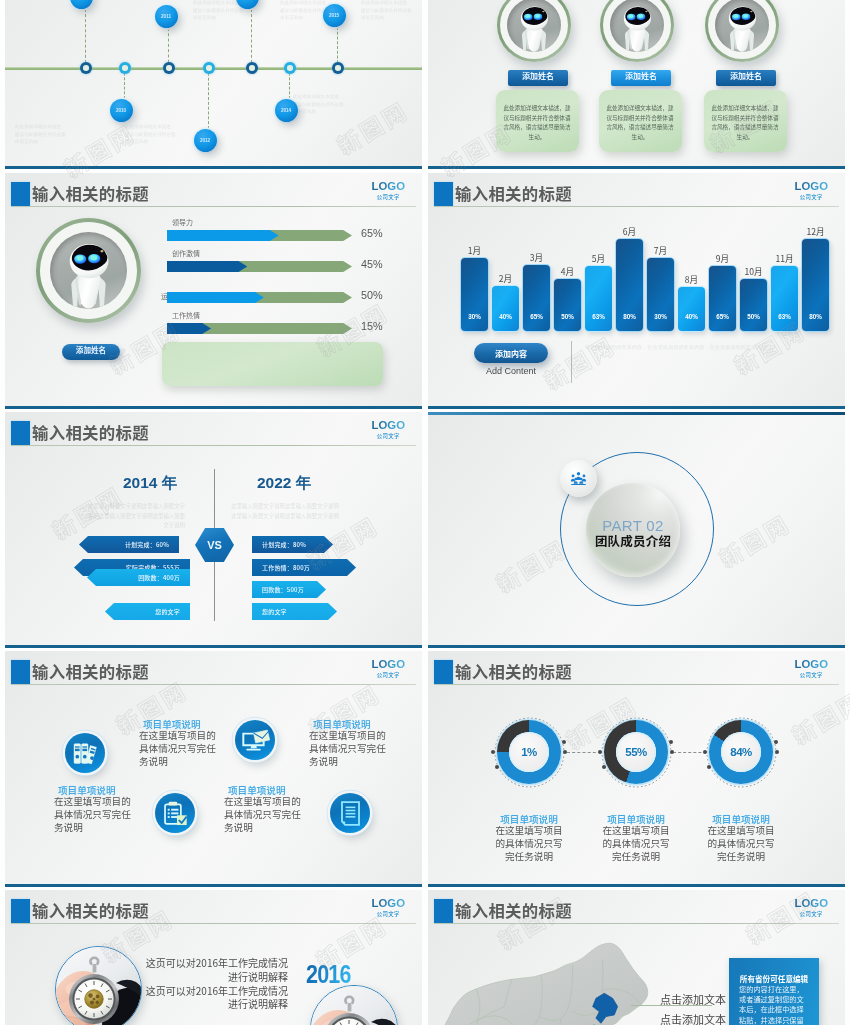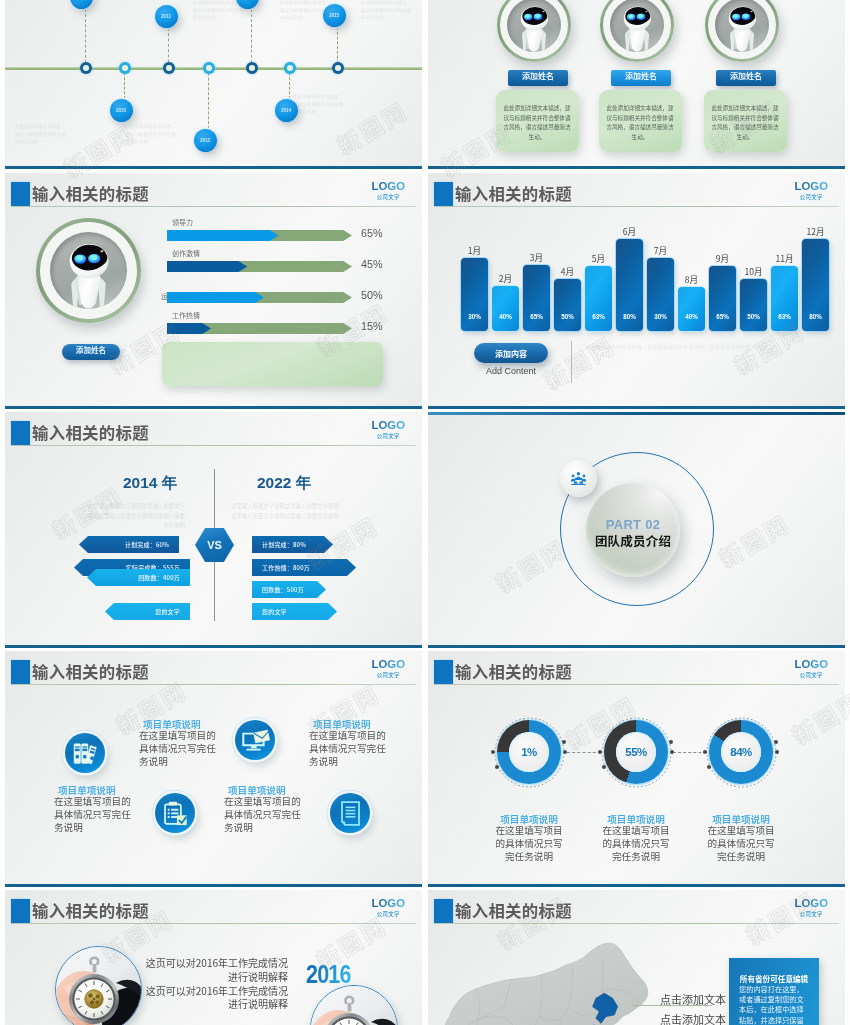--- a/index.html
+++ b/index.html
@@ -102,21 +102,21 @@
   .ftxt{position:absolute;font-size:5.4px;line-height:9.5px;color:rgba(130,135,140,.20);font-family:"Noto Sans CJK SC",sans-serif;}
 
   
   .ring-out{position:absolute;border-radius:50%;border:1.4px solid #1f6fae;}
   .sphere{position:absolute;border-radius:50%;
       background:radial-gradient(circle at 78% 12%, #f4f5f4 0%, #e3e5e3 20%, #d3d7d2 46%, #c6cfc3 72%, #d9e2d6 92%, #e6ece3 100%);
       box-shadow:4px 7px 14px rgba(90,105,110,.32), inset -1px -2px 6px rgba(255,255,255,.6);}
   .minibub{position:absolute;border-radius:50%;
       background:radial-gradient(circle at 38% 30%, #ffffff 0%, #f0f2f1 45%, #d9dedc 100%);
       box-shadow:3px 5px 9px rgba(90,105,110,.35);display:flex;align-items:center;justify-content:center;}
-  .partno{position:absolute;font-size:13px;font-weight:700;color:#7fa5c6;letter-spacing:.3px;}
+  .partno{position:absolute;font-size:15px;font-weight:400;color:#7fa5c6;letter-spacing:.3px;}
   .parttitle{position:absolute;font-size:12.5px;font-weight:700;color:#141414;letter-spacing:.2px;
       font-family:"Noto Sans CJK SC",sans-serif;}
 
   
   .iconc{position:absolute;border-radius:50%;
       background:linear-gradient(160deg,#1585c9 0%,#0d72b8 40%,#0b87d3 78%,#14a0e4 100%);
       box-shadow:0 0 0 2.6px #f2f5f7, 0 0 0 3.2px rgba(190,225,245,.8), 3px 5px 8px rgba(90,105,115,.30);
       display:flex;align-items:center;justify-content:center;}
   .ihead{position:absolute;font-size:9.6px;color:#40a7e2;font-weight:500;text-shadow:0 0 1px rgba(200,235,255,.9);
       font-family:"Noto Sans CJK SC",sans-serif;}

